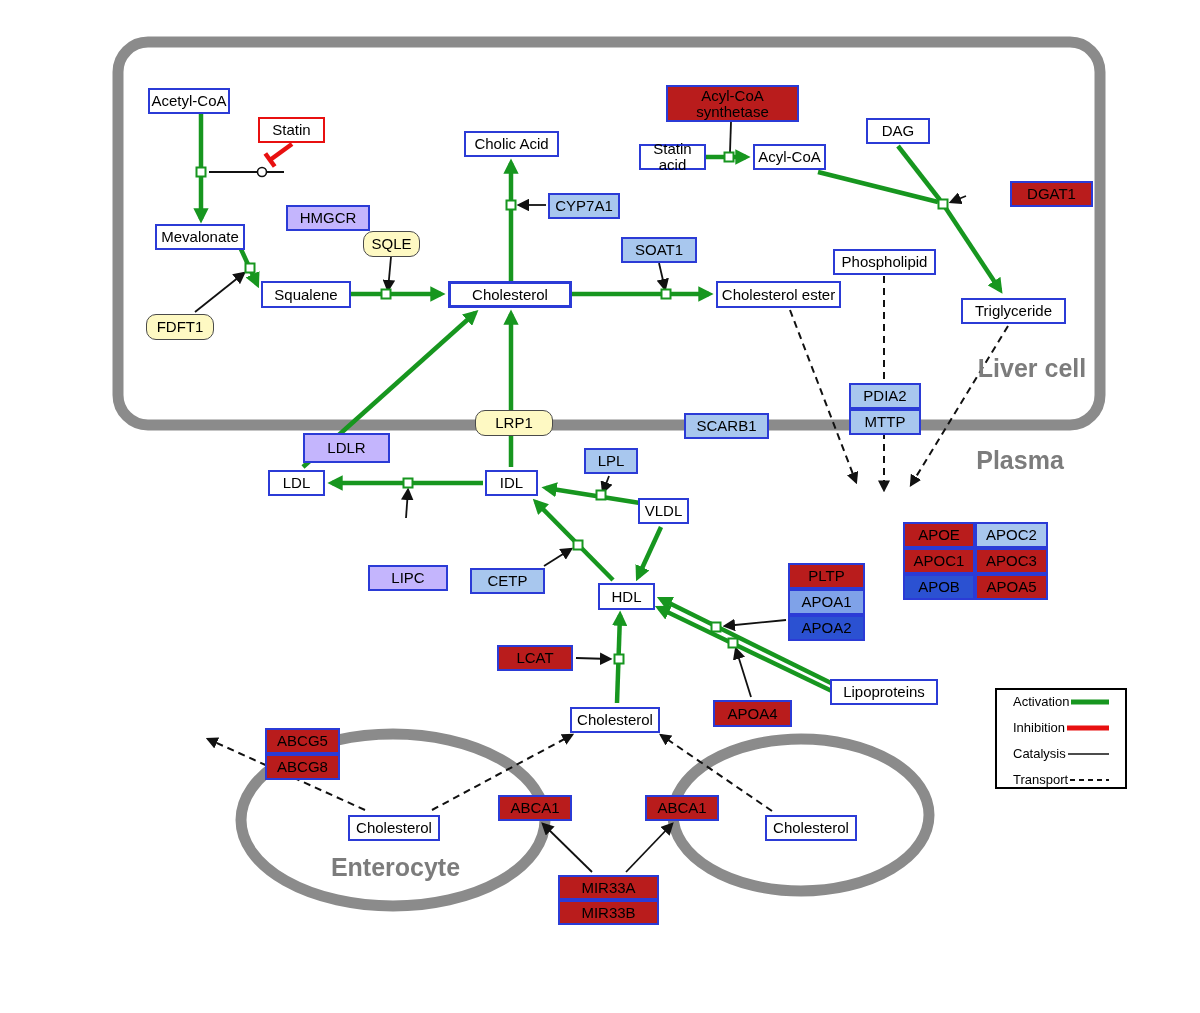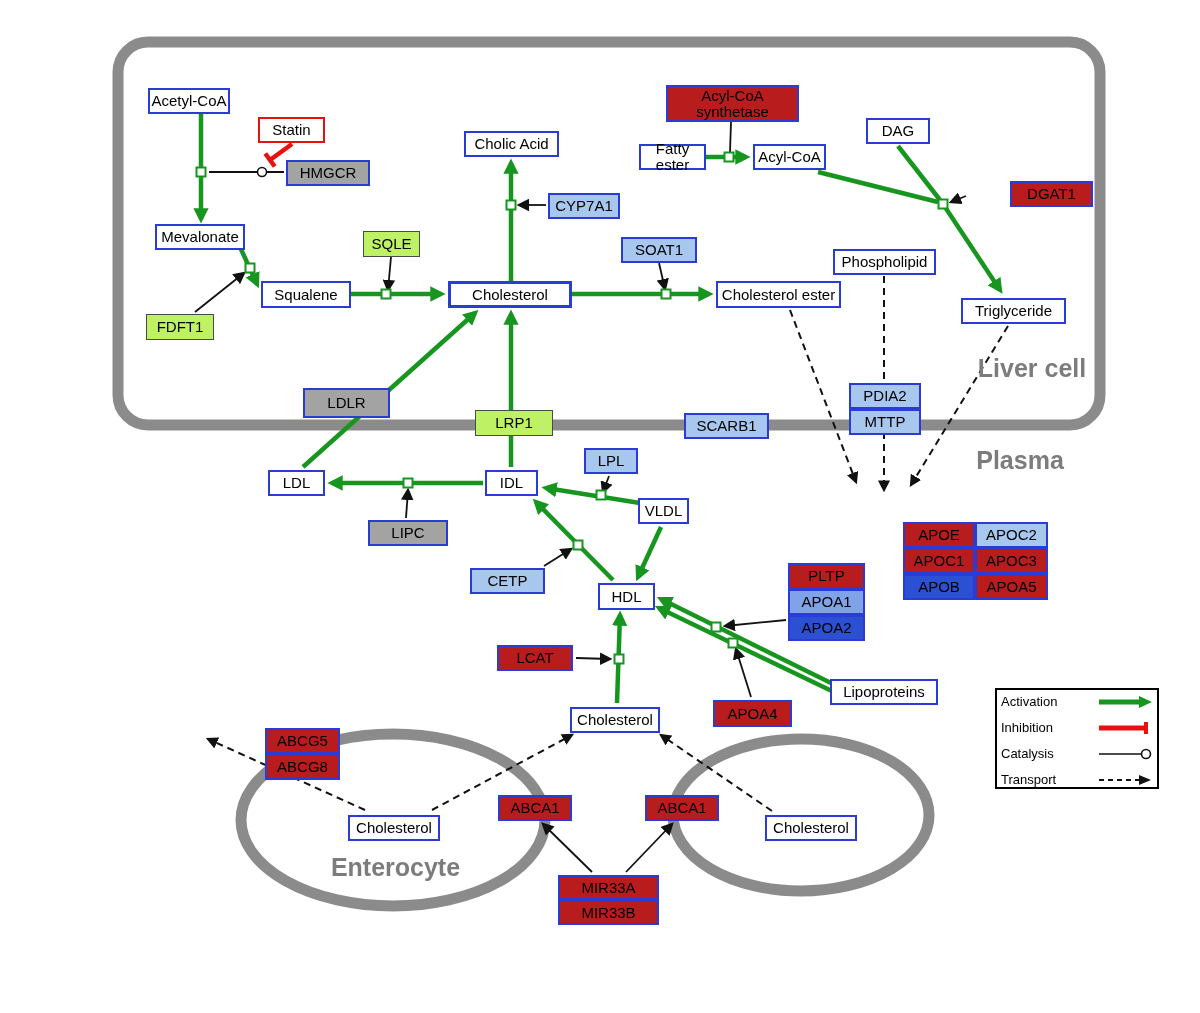--- a/index.html
+++ b/index.html
@@ -6,31 +6,31 @@
   .canvas { position:relative; width:1200px; height:1013px; background:#fff; overflow:hidden; }
   svg.edges { position:absolute; left:0; top:0; z-index:1; }
   .node {
     position:absolute; z-index:3; box-sizing:border-box;
     display:flex; align-items:center; justify-content:center; text-align:center;
     font-size:15px; line-height:16px; color:#000;
     background:#fff; border:2px solid #2b3bd6;
   }
   .thick { border-width:3px; }
   .red   { border-color:#e81010; }
-  .y     { background:#a3a3a3; }
-  .py    { background:#bef264; border-color:#4a4a4a; border-width:1.5px; }
+  .y     { background:#c4b5fd;margin-top:45px; }
+  .py    { background:#fef9c3; border-color:#4a4a4a; border-width:1.5px;border-radius:10px; }
   .lb    { background:#a8c7ee; }
   .mlb   { background:#7fa2e8; }
   .mb    { background:#b91c1c; }
   .db    { background:#2b51d2; }
   .comp-label { position:absolute; z-index:2; color:#7c7c7c; font-weight:bold; font-size:25px; text-align:center; }
   .legend {
-    position:absolute; z-index:3; left:995px; top:688px; width:164px; height:101px;
+    position:absolute; z-index:3; left:995px; top:688px; width:132px; height:101px;
     box-sizing:border-box; background:#fff; border:2px solid #000;
-    display:flex; flex-direction:column; justify-content:space-around; padding:4px 4px;gap:11px;
+    display:flex; flex-direction:column; justify-content:space-around; padding:4px 16px;gap:11px;
   }
   .legend-row { display:flex; align-items:center; justify-content:space-between; font-size:13px; color:#000; }
 </style>
 </head>
 <body>
 
 <div class="canvas">
 
   <svg class="edges" width="1200" height="1013" viewBox="0 0 1200 1013">
     <defs>
@@ -133,21 +133,21 @@
   <div class="node" style="left:155px;top:224px;width:90px;height:26px">Mevalonate</div>
   <div class="node py" style="left:146px;top:314px;width:68px;height:26px">FDFT1</div>
   <div class="node" style="left:261px;top:281px;width:90px;height:27px">Squalene</div>
   <div class="node py" style="left:363px;top:231px;width:57px;height:26px">SQLE</div>
   <div class="node" style="left:464px;top:131px;width:95px;height:26px">Cholic Acid</div>
   <div class="node lb" style="left:548px;top:193px;width:72px;height:26px">CYP7A1</div>
   <div class="node thick" style="left:448px;top:281px;width:124px;height:27px">Cholesterol</div>
   <div class="node lb" style="left:621px;top:237px;width:76px;height:26px">SOAT1</div>
   <div class="node" style="left:716px;top:281px;width:125px;height:27px">Cholesterol ester</div>
   <div class="node mb" style="left:666px;top:85px;width:133px;height:37px">Acyl-CoA synthetase</div>
-  <div class="node" style="left:639px;top:144px;width:67px;height:26px">Fatty ester</div>
+  <div class="node" style="left:639px;top:144px;width:67px;height:26px">Statin acid</div>
   <div class="node" style="left:753px;top:144px;width:73px;height:26px">Acyl-CoA</div>
   <div class="node" style="left:866px;top:118px;width:64px;height:26px">DAG</div>
   <div class="node mb" style="left:1010px;top:181px;width:83px;height:26px">DGAT1</div>
   <div class="node" style="left:833px;top:249px;width:103px;height:26px">Phospholipid</div>
   <div class="node" style="left:961px;top:298px;width:105px;height:26px">Triglyceride</div>
 
   <div class="node y" style="left:303px;top:388px;width:87px;height:30px">LDLR</div>
   <div class="node py" style="left:475px;top:410px;width:78px;height:26px">LRP1</div>
   <div class="node lb" style="left:684px;top:413px;width:85px;height:26px">SCARB1</div>
   <div class="node lb" style="left:849px;top:383px;width:72px;height:26px">PDIA2</div>

